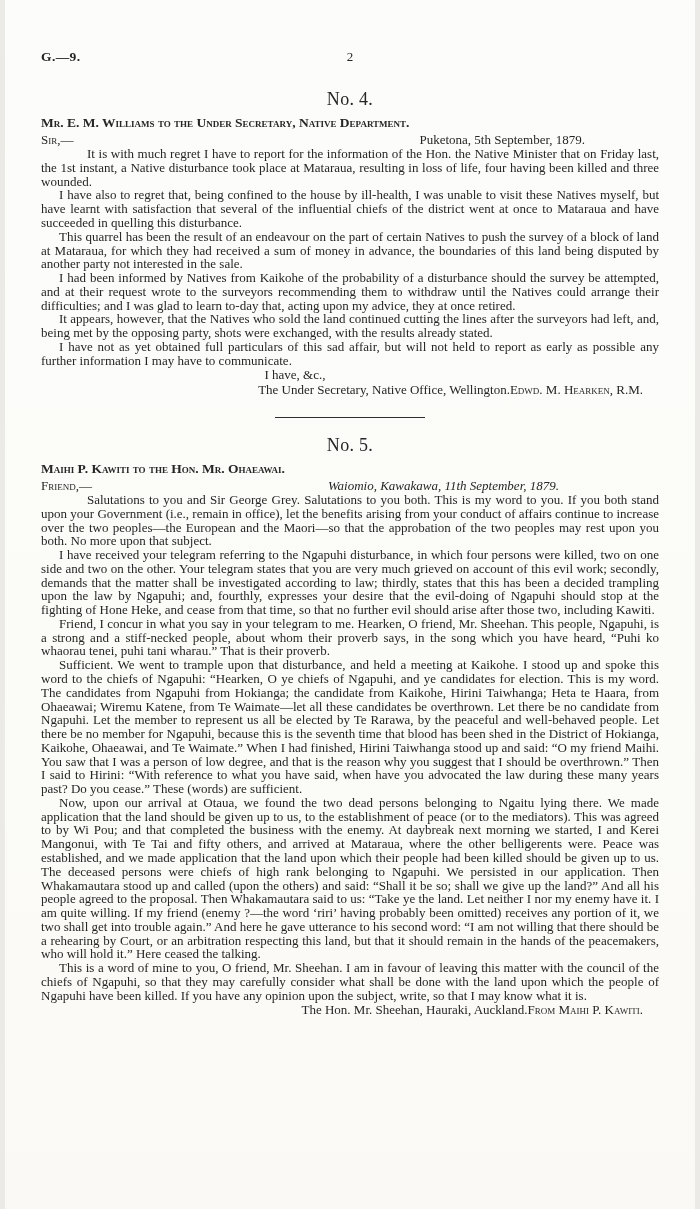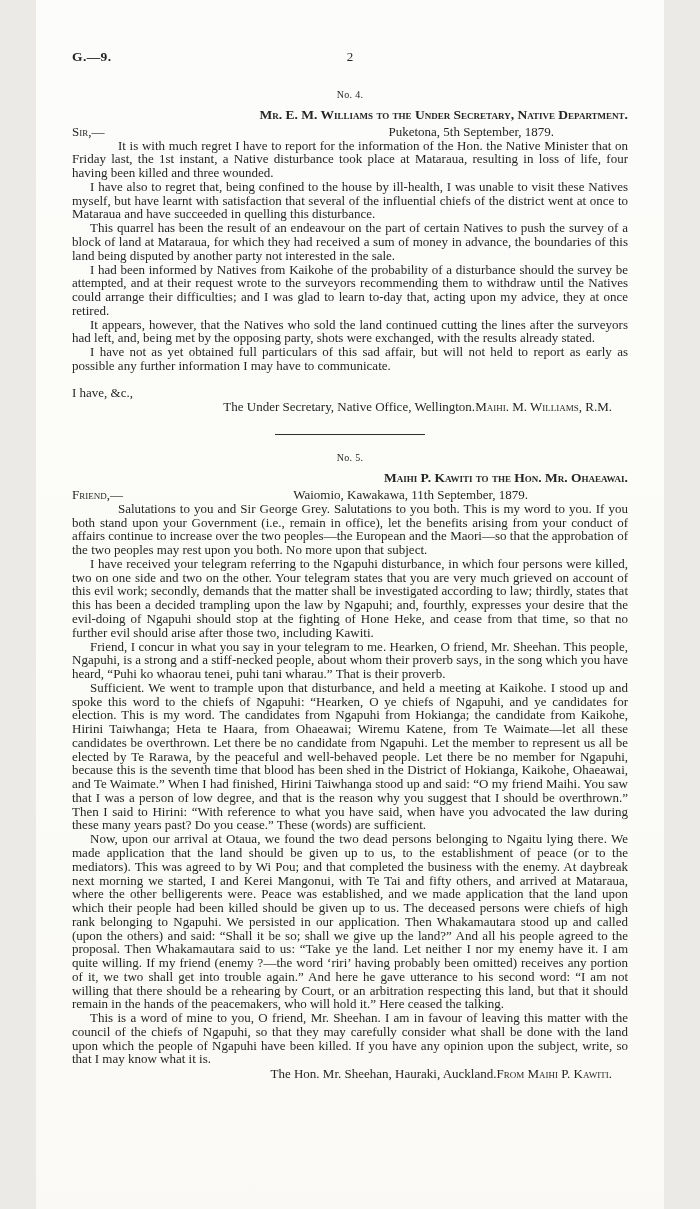--- a/index.html
+++ b/index.html
@@ -1,45 +1,45 @@
 <!DOCTYPE html>
 <html><head>
 <meta charset="utf-8">
 <style>
   * { box-sizing: border-box; }
   html, body { margin: 0; padding: 0; background: #eceae6; }
   .page {
-    width: 628px;
+    width: 690px;
     min-height: 1209px;
     margin: 0 auto;
     background: linear-gradient(180deg, #fcfcfa 0%, #fbfbf8 60%, #faf9f6 100%);
     padding: 50px 36px 40px 36px;
     font-family: "Liberation Serif", "DejaVu Serif", serif;
     font-size: 13px;
     line-height: 1.06;
     color: #262626;
     position: relative;
   }
   .page-header { position: relative; height: 18px; margin-bottom: 22px; }
   .doc-ref { position: absolute; left: 0; top: 0; font-weight: bold; font-size: 13.5px; letter-spacing: .4px; }
   .page-num { position: absolute; left: 50%; transform: translateX(-50%); top: 0; font-size: 13px; }
 
-  .letter-number { text-align: center; font-size: 10px; margin: 0 0 7px 0; letter-spacing: .3px; }
-  .letter-heading { text-align: right; font-weight: bold; font-variant: small-caps; font-size: 13.5px; margin: 0 0 3px 0; }
+  .letter-number { text-align: center; font-size: 18px; margin: 0 0 7px 0; letter-spacing: .3px; }
+  .letter-heading { text-align: left; font-weight: bold; font-variant: small-caps; font-size: 13.5px; margin: 0 0 3px 0; }
   .translation { text-align: center; font-variant: small-caps; font-size: 12px; margin: 0 0 2px 0; }
 
   .salutation-row { display: flex; justify-content: space-between; align-items: center; }
   .salutation { font-variant: small-caps; }
   .dateline.l1 { padding-right: 74px; }
-  .dateline.l2 { padding-right: 100px; }
+  .dateline.l2 { padding-right: 100px; font-style: italic; }
 
   .para { margin: 0; text-align: justify; text-indent: 18px; }
   .para.first { text-indent: 46px; }
 
-  .closing { text-align: left; padding-right: 110px; margin-top: 13px; }
+  .closing { text-align: center; padding-right: 110px; margin-top: 1px; }
   .sig-row { display: flex; justify-content: flex-end; margin-top: 1px; }
   .addressee1 { padding-left: 44px; }
   .addressee2 { padding-left: 18px; }
   .sig { font-variant: small-caps; padding-right: 16px; }
 
   .divider { width: 150px; height: 0; border-top: 1.6px solid #2e2e2e; margin: 20px auto 18px auto; }
 </style>
 </head>
 <body>
 
@@ -59,21 +59,21 @@
     </div>
     <p class="para first">It is with much regret I have to report for the information of the Hon. the Native Minister that on Friday last, the 1st instant, a Native disturbance took place at Mataraua, resulting in loss of life, four having been killed and three wounded.</p>
     <p class="para">I have also to regret that, being confined to the house by ill-health, I was unable to visit these Natives myself, but have learnt with satisfaction that several of the influential chiefs of the district went at once to Mataraua and have succeeded in quelling this disturbance.</p>
     <p class="para">This quarrel has been the result of an endeavour on the part of certain Natives to push the survey of a block of land at Mataraua, for which they had received a sum of money in advance, the boundaries of this land being disputed by another party not interested in the sale.</p>
     <p class="para">I had been informed by Natives from Kaikohe of the probability of a disturbance should the survey be attempted, and at their request wrote to the surveyors recommending them to withdraw until the Natives could arrange their difficulties; and I was glad to learn to-day that, acting upon my advice, they at once retired.</p>
     <p class="para">It appears, however, that the Natives who sold the land continued cutting the lines after the surveyors had left, and, being met by the opposing party, shots were exchanged, with the results already stated.</p>
     <p class="para">I have not as yet obtained full particulars of this sad affair, but will not held to report as early as possible any further information I may have to communicate.</p>
     <div class="closing">I have, &amp;c.,</div>
     <div class="sig-row">
       <span class="addressee1">The Under Secretary, Native Office, Wellington.</span>
-      <span class="sig">Maihi. M. Williams, R.M.</span>
+      <span class="sig">Edwd. M. Hearken, R.M.</span>
     </div>
   </section>
 
   <div class="divider"></div>
 
   <section>
     <div class="letter-number">No. 5.</div>
     <div class="letter-heading">Maihi P. Kawiti to the Hon. Mr. Ohaeawai.</div>
     <div class="salutation-row">
       <span class="salutation">Friend,—</span>

